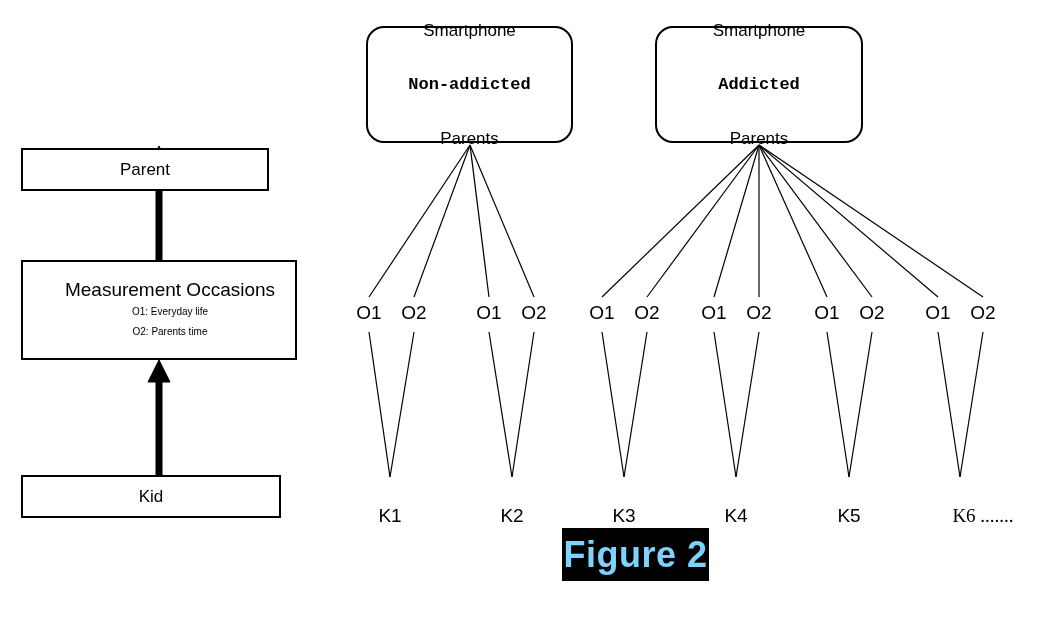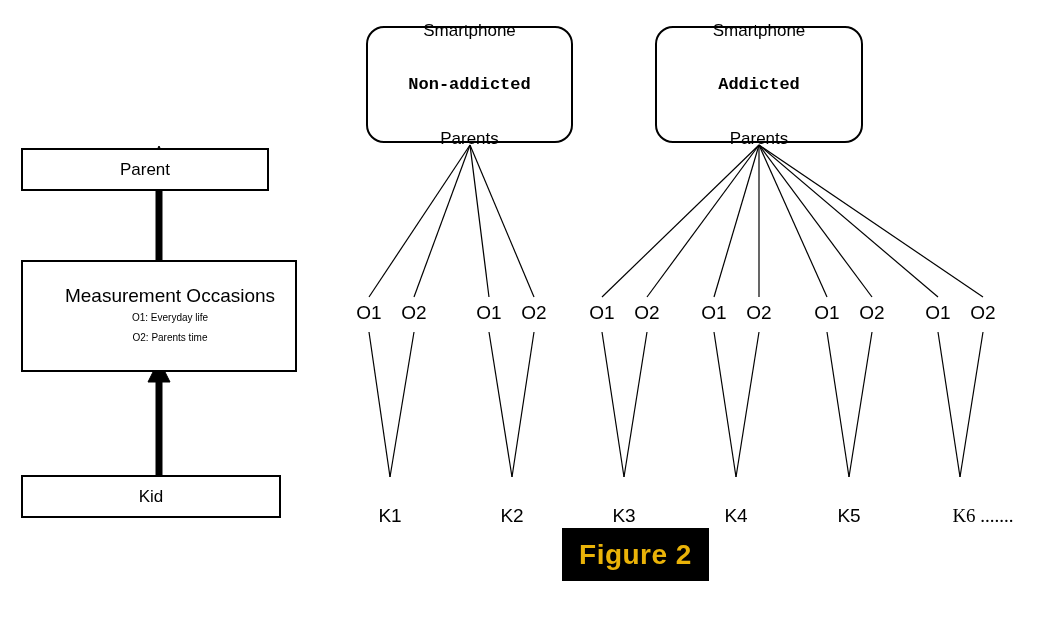--- a/index.html
+++ b/index.html
@@ -34,21 +34,21 @@
     display: flex;
     flex-direction: column;
     align-items: center;
     justify-content: center;
     text-align: center;
   }
   .box-rect { border-radius: 0; }
   .box-round { border-radius: 18px; gap: 32px; }
 
   #parent-box  { left: 21px;  top: 102px; width: 248px; height: 43px; margin-top: 46px; }
-  #measure-box { left: 21px;  top: 260px; width: 276px; height: 112px; padding-left: 22px; }
+  #measure-box { left: 21px;  top: 260px; width: 276px; height: 100px; padding-left: 22px; }
   #kid-box     { left: 21px;  top: 475px; width: 260px; height: 43px; }
 
   #np-box { left: 366px; top: 26px; width: 207px; height: 117px; }
   #ap-box { left: 655px; top: 26px; width: 208px; height: 117px; }
 
   .t-lg  { font-size: 19px; line-height: 24px; }
   .t-md  { font-size: 17px; line-height: 22px; }
   .t-sm  { font-size: 10px; line-height: 20px; }
   .t-bold { font-weight: bold; font-family: Liberation Mono, monospace; }
 
@@ -63,22 +63,22 @@
   .k-label { top: 506px; }
   .k-label.with-dots { transform: translateX(-50%); font-family: Liberation Serif, serif; }
 
   #figure-caption {
     position: absolute;
     left: 562px;
     top: 528px;
     width: 147px;
     height: 53px;
     background: #000000;
-    color: #eab308;
-    font-size: 28px;
+    color: #7dd3fc;
+    font-size: 36px;
     font-weight: bold;
     display: flex;
     align-items: center;
     justify-content: center;
     letter-spacing: 0.5px;
   }
 </style>
 </head>
 <body>
 

